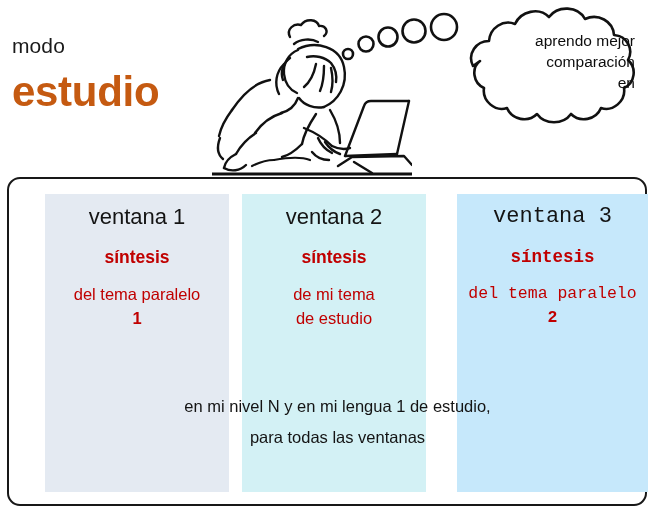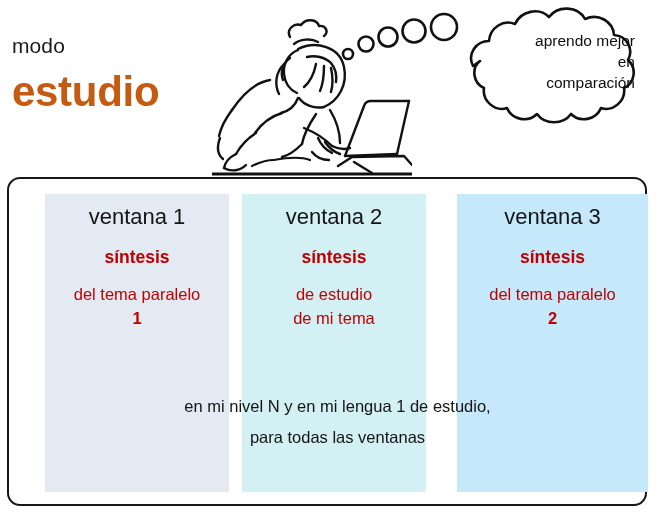--- a/index.html
+++ b/index.html
@@ -237,22 +237,22 @@
                c-5 12 -21 15 -30 6
                c-8 11 -26 11 -34 0
                c-9 9 -25 6 -30 -6
                c-12 4 -25 -7 -23 -20
                c-11 -5 -13 -20 -4 -27 Z" fill="#ffffff" stroke="#111111" stroke-width="2.6" stroke-linejoin="round"></path>
     </svg>
   </div>
 
   <div id="bubble-text">
     <span>aprendo  mejor</span>
+    <span>comparación</span>
     <span>en</span>
-    <span>comparación</span>
   </div>
 </div>
 
 <div id="panel"></div>
 
 <div id="columns">
 
   <div class="column col-1" style="background: rgb(228, 234, 242);">
     <div class="col-body">
       <div class="col-window">ventana 1</div>
@@ -262,27 +262,27 @@
         <div class="num">1</div>
       </div>
     </div>
   </div>
 
   <div class="column col-2" style="background: rgb(211, 241, 245);">
     <div class="col-body">
       <div class="col-window">ventana 2</div>
       <div class="col-synth">síntesis</div>
       <div class="col-desc">
+        <div>de mi tema</div>
         <div>de estudio</div>
-        <div>de mi tema</div>
       </div>
     </div>
   </div>
 
-  <div class="column col-3" style="background: rgb(198, 232, 251);">
+  <div class="column col-3" style="background: rgb(198, 232, 251); font-family: Liberation Mono, monospace;">
     <div class="col-body">
       <div class="col-window">ventana 3</div>
       <div class="col-synth">síntesis</div>
       <div class="col-desc">
         <div>del tema paralelo</div>
         <div class="num">2</div>
       </div>
     </div>
   </div>
 </div>

